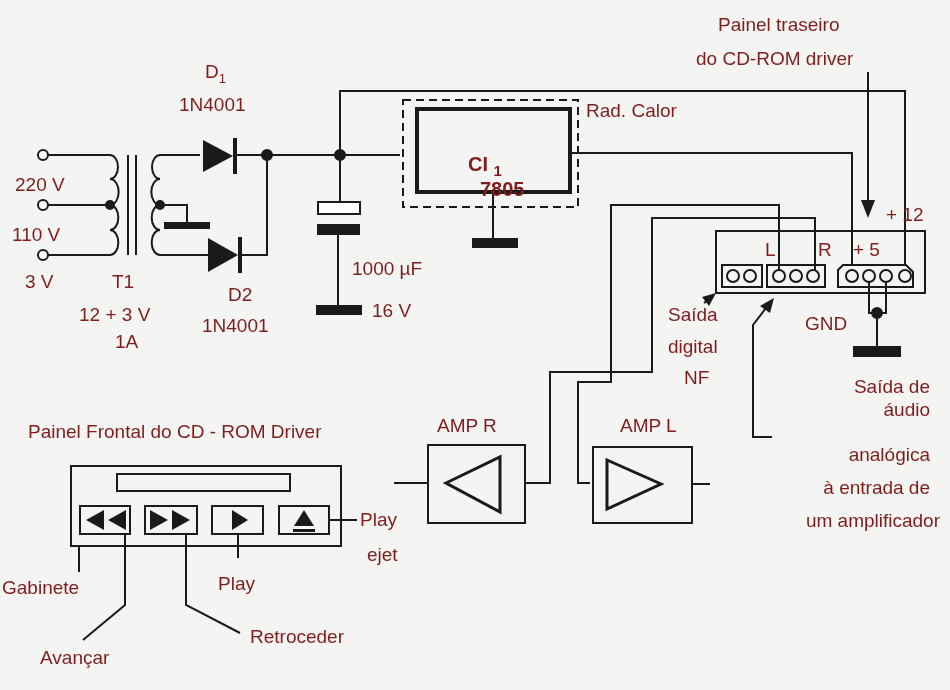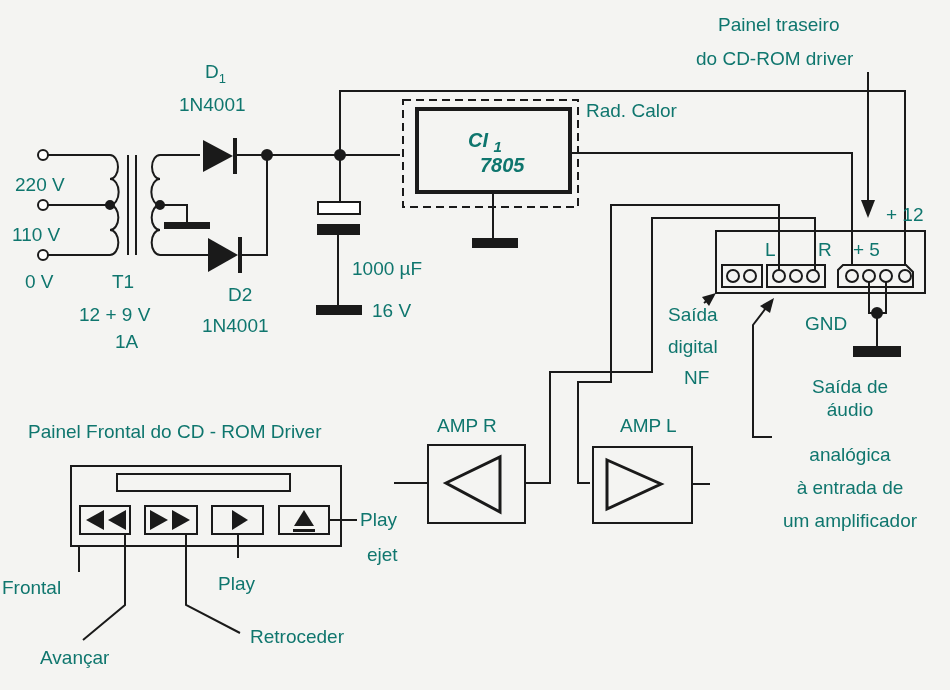--- a/index.html
+++ b/index.html
@@ -1,21 +1,21 @@
 <!DOCTYPE html>
 <html><head>
 <meta charset="utf-8">
 <style>
   html, body { margin:0; padding:0; }
   body { width:950px; height:690px; background:#f4f4f2; overflow:hidden; position:relative;
          font-family:"Liberation Sans", sans-serif; color:#1a1a1a; }
   svg { position:absolute; left:0; top:0; }
-  .lbl { position:absolute; font-size:19px; line-height:1; white-space:nowrap; color:#0f766e; }
-  .c { text-align:center; }
-  .ci { font-style:italic; font-weight:bold; font-size:20px; }
+  .lbl { position:absolute; font-size:19px; line-height:1; white-space:nowrap; color:#7f1d1d; }
+  .c { text-align:right; }
+  .ci { font-weight:bold; font-size:20px;margin-top:24px; }
 </style>
 </head>
 <body>
 
 <svg width="950" height="690" viewBox="0 0 950 690" stroke="#1a1a1a" fill="none" stroke-width="2">
 
   <g>
     <circle cx="43" cy="155" r="5" fill="#fff"></circle>
     <circle cx="43" cy="205" r="5" fill="#fff"></circle>
     <circle cx="43" cy="255" r="5" fill="#fff"></circle>
@@ -127,23 +127,23 @@
     <path d="M329 520 H357"></path>
     <path d="M79 546 V572"></path>
     <path d="M125 533 V605 L83 640"></path>
     <path d="M186 533 V605 L240 633"></path>
     <path d="M238 534 V558"></path>
   </g>
 </svg>
 
 <div class="lbl" style="left:15px;top:175px">220 V</div>
 <div class="lbl" style="left:12px;top:225px">110 V</div>
-<div class="lbl" style="left:25px;top:272px">0 V</div>
+<div class="lbl" style="left:25px;top:272px">3 V</div>
 <div class="lbl" style="left:112px;top:272px">T1</div>
-<div class="lbl" style="left:79px;top:305px">12 + 9 V</div>
+<div class="lbl" style="left:79px;top:305px">12 + 3 V</div>
 <div class="lbl" style="left:115px;top:332px">1A</div>
 <div class="lbl" style="left:205px;top:62px"><span>D</span><sub style="font-size:13px">1</sub></div>
 <div class="lbl" style="left:179px;top:95px">1N4001</div>
 <div class="lbl" style="left:228px;top:285px">D2</div>
 <div class="lbl" style="left:202px;top:316px">1N4001</div>
 <div class="lbl" style="left:352px;top:259px">1000 µF</div>
 <div class="lbl" style="left:372px;top:301px">16 V</div>
 <div class="lbl ci" style="left:468px;top:130px"><span>CI</span> <sub style="font-size:15px">1</sub></div>
 <div class="lbl ci" style="left:480px;top:155px">7805</div>
 <div class="lbl" style="left:586px;top:101px">Rad. Calor</div>
@@ -167,16 +167,16 @@
 <div class="lbl" style="left:437px;top:416px">AMP R</div>
 <div class="lbl" style="left:620px;top:416px">AMP L</div>
 
 <div class="lbl" style="left:28px;top:422px">Painel Frontal do CD - ROM Driver</div>
 <div style="position:absolute;left:80px;top:506px;width:50px;height:28px"><span></span></div>
 <div style="position:absolute;left:145px;top:506px;width:52px;height:28px"><span></span></div>
 <div style="position:absolute;left:212px;top:506px;width:51px;height:28px"><span></span></div>
 <div style="position:absolute;left:279px;top:506px;width:50px;height:28px"><span></span></div>
 <div class="lbl" style="left:360px;top:510px">Play</div>
 <div class="lbl" style="left:367px;top:545px">ejet</div>
-<div class="lbl" style="left:2px;top:578px">Frontal</div>
+<div class="lbl" style="left:2px;top:578px">Gabinete</div>
 <div class="lbl" style="left:218px;top:574px">Play</div>
 <div class="lbl" style="left:250px;top:627px">Retroceder</div>
 <div class="lbl" style="left:40px;top:648px">Avançar</div>
 
 </body></html>

